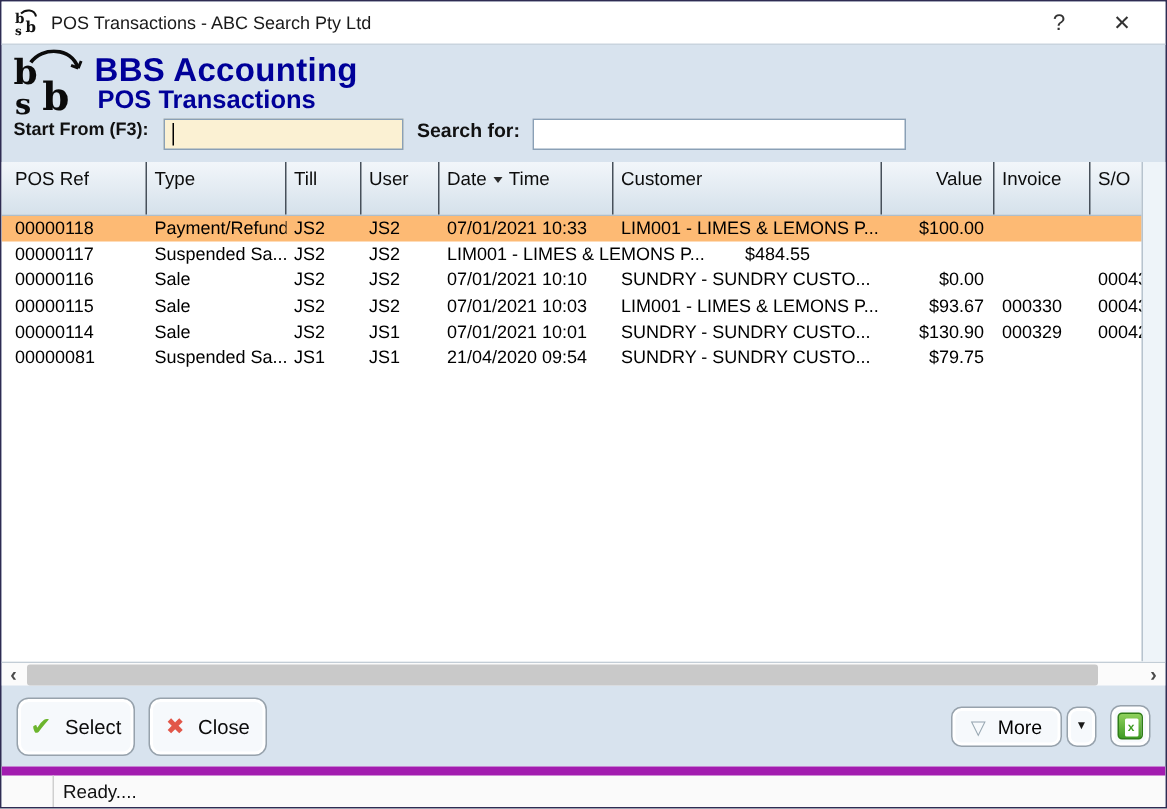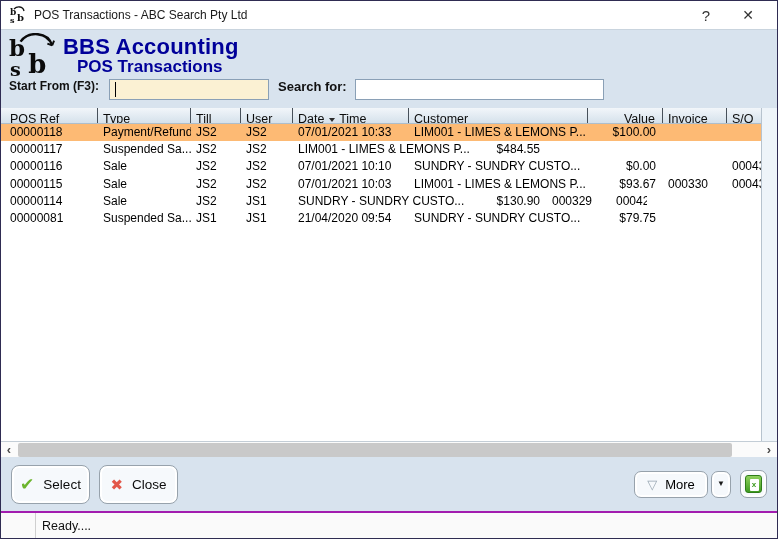--- a/index.html
+++ b/index.html
@@ -24,38 +24,38 @@
     width:42px; height:29px; display:flex; align-items:center; justify-content:center;
     font-size:15px; color:#333; cursor:default;
   }
   .tb-btn.close { margin-right:8px; font-size:14px; }
 
   
   .brand-row { height:49px; display:flex; align-items:center; padding:2px 0 0 6px; }
   .brand-logo { width:52px; height:46px; }
   .brand-text { margin-left:4px; line-height:1.02; }
   .app-name { font-size:22px; font-weight:bold; color:#000099; letter-spacing:0.2px; }
-  .screen-title { font-size:17px; font-weight:bold; color:#000099; margin-left:14px; }
+  .screen-title { font-size:17px; font-weight:bold; color:#000099; margin-left:2px; }
 
   
   .filter-row { height:29px; display:flex; align-items:flex-start; padding-left:8px; }
   .filter-label { font-size:12px; font-weight:bold; color:#111; }
   .input-wrap { position:relative; display:inline-block; }
   .filter-input {
     height:21px; border:1px solid #8aa0b6; background:#ffffff;
     font-family:"Liberation Sans", sans-serif; font-size:12px; padding:0 4px; outline:none;
   }
   .filter-input.cream { background:#fbf1d3; width:160px; margin-left:10px; }
   .filter-input.search { width:249px; margin-left:8px; }
   .caret { position:absolute; left:16px; top:3px; width:1px; height:15px; background:#000; }
   .search-label { margin-left:9px; font-size:13px; }
 
   
   .table-area { height:333px; background:#ffffff; position:relative; overflow:hidden; }
-  .thead { display:flex; height:16px; width:762px; background:linear-gradient(#f2f6fa,#d5e1eb);
+  .thead { display:flex; height:36px; width:762px; background:linear-gradient(#f2f6fa,#d5e1eb);
            border-bottom:1px solid #aebecb; }
   .hcell {
     font-size:12.5px; color:#0c0c0c; line-height:22px; padding-left:5px;
     border-right:1px solid #47505a; white-space:nowrap; overflow:hidden;
   }
   .hcell.right { text-align:right; padding-right:7px; }
   .sort-marker { display:inline-block; width:0; height:0; margin:0 1px 1px 1px;
     border-left:3px solid transparent; border-right:3px solid transparent; border-top:4px solid #2b2b2b; }
   .tbody { width:762px; }
   .trow { display:flex; height:17.2px; }
@@ -103,21 +103,21 @@
   .btn-drop { width:20px; height:27px; margin-left:3px; border-radius:7px; }
   .glyph-drop { font-size:8px; color:#1a1a1a; line-height:1; }
   .btn-export { width:27px; height:28px; margin-left:9px; border-radius:7px; }
   .excel-icon { width:17px; height:18px; background:linear-gradient(#8fd15d,#3f9b22);
     border:1px solid #2f7d18; border-radius:3px; position:relative; }
   .excel-page { position:absolute; left:3.5px; top:2.5px; width:9px; height:12px; background:#fff;
     border-radius:1px; display:flex; align-items:center; justify-content:center; }
   .excel-x { font-size:8px; font-weight:bold; color:#3f9b22; line-height:1; }
 
   
-  .statusbar { height:27px; border-top:2px solid #a21caf; background:#fafafa; display:flex; }
+  .statusbar { height:27px; border-top:6px solid #a21caf; background:#fafafa; display:flex; }
   .status-seg1 { width:35px; border-right:1px solid #cfcfcf; }
   .status-seg2 { flex:1; display:flex; align-items:center; padding-left:6px;
                  font-size:12.5px; color:#101010; }
 </style>
 </head>
 <body>
 
 <div class="window">
 
   <div class="titlebar">
@@ -211,20 +211,21 @@
           <div class="tcell c5">LIM001 - LIMES &amp; LEMONS P...</div>
           <div class="tcell c6 right">$93.67</div>
           <div class="tcell c7">000330</div>
           <div class="tcell c8">00043</div>
         </div>
         <div class="trow">
           <div class="tcell c0">00000114</div>
           <div class="tcell c1">Sale</div>
           <div class="tcell c2">JS2</div>
           <div class="tcell c3">JS1</div>
+          <div class="tcell c4">07/01/2021 10:01</div>
           <div class="tcell c5">SUNDRY - SUNDRY CUSTO...</div>
           <div class="tcell c6 right">$130.90</div>
           <div class="tcell c7">000329</div>
           <div class="tcell c8">00042</div>
         </div>
         <div class="trow">
           <div class="tcell c0">00000081</div>
           <div class="tcell c1">Suspended Sa...</div>
           <div class="tcell c2">JS1</div>
           <div class="tcell c3">JS1</div>

